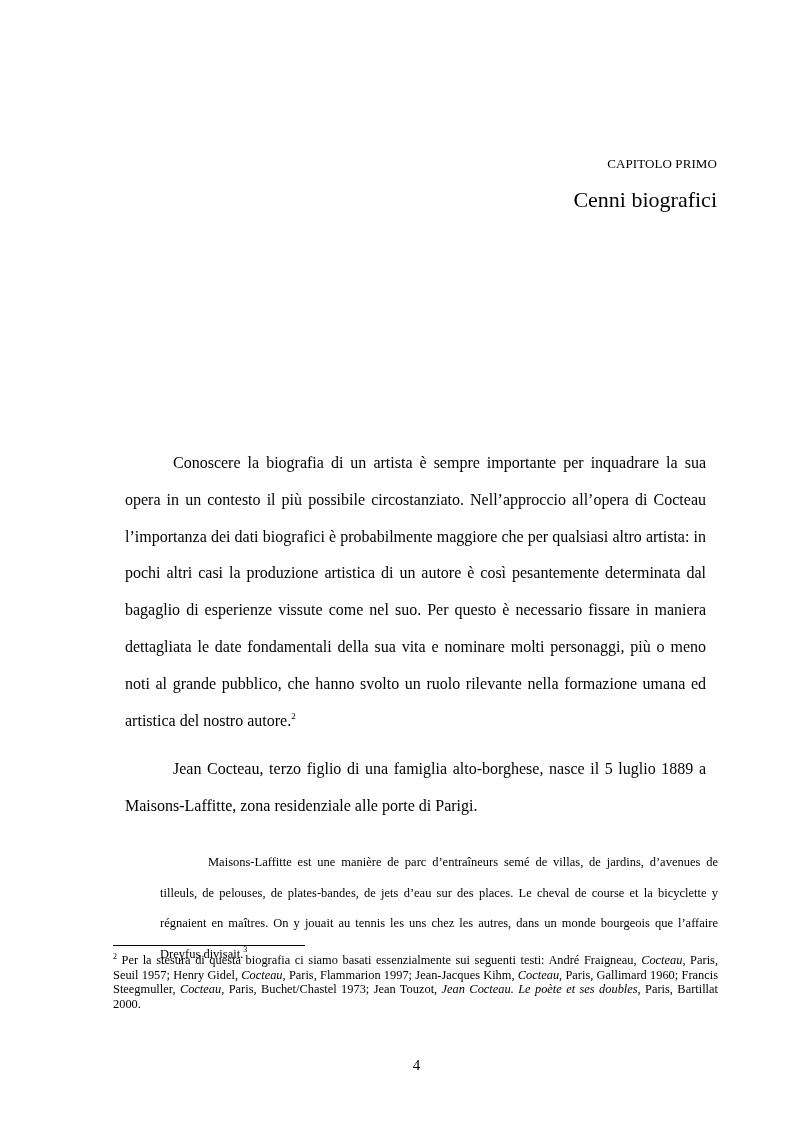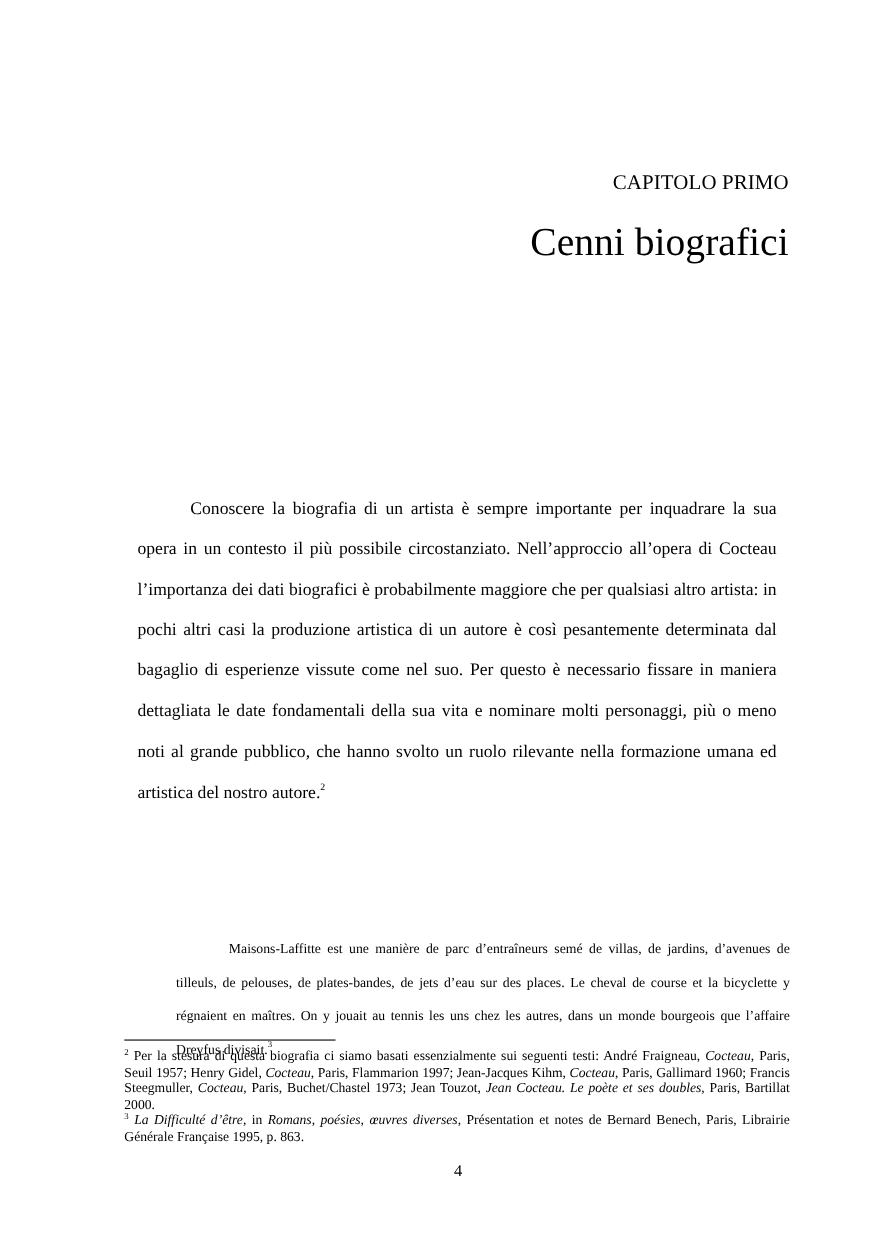--- a/index.html
+++ b/index.html
@@ -2,25 +2,25 @@
 <html><head>
 <meta charset="utf-8">
 <style>
   html, body { margin: 0; padding: 0; background: #ffffff; }
   body {
     width: 793px; height: 1123px; position: relative; overflow: hidden;
     font-family: "Liberation Serif", "DejaVu Serif", serif; color: #000;
   }
   .chapter-label {
     position: absolute; top: 156px; right: 76px;
-    font-size: 19px; letter-spacing: 0.1px;
+    font-size: 13px; letter-spacing: 0.1px;
   }
   .chapter-title {
-    position: absolute; top: 199px; right: 76px;
-    font-size: 36px;
+    position: absolute; top: 187px; right: 76px;
+    font-size: 22px;
     margin-left: 16px;
   }
   .body-text {
     position: absolute; left: 113px; width: 605px; top: 433px;
     font-size: 16px; line-height: 36.8px; text-align: justify;
   }
   .body-text p { margin: 12px; text-indent: 48px; }
   .body-text p + p { margin-top: 0; }
   sup { font-size: 9px; vertical-align: 7px; line-height: 0; }
   .quote {
@@ -46,26 +46,26 @@
   i { }
 </style>
 </head>
 <body>
 
 <div class="chapter-label">CAPITOLO PRIMO</div>
 <div class="chapter-title">Cenni biografici</div>
 
 <div class="body-text">
   <p><span>Conoscere la biografia di un artista è sempre importante per inquadrare la sua opera in un contesto il più possibile circostanziato. Nell’approccio all’opera di Cocteau l’importanza dei dati biografici è probabilmente maggiore che per qualsiasi altro artista: in pochi altri casi la produzione artistica di un autore è così pesantemente determinata dal bagaglio di esperienze vissute come nel suo. Per questo è necessario fissare in maniera dettagliata le date fondamentali della sua vita e nominare molti personaggi, più o meno noti al grande pubblico, che hanno svolto un ruolo rilevante nella formazione umana ed artistica del nostro autore.</span><sup>2</sup></p>
+  <p><span>Jean Cocteau, terzo figlio di una famiglia alto-borghese, nasce il 5 luglio 1889 a Maisons-Laffitte, zona residenziale alle porte di Parigi.</span></p>
 </div>
 
 <div class="quote">
   <p><span>Maisons-Laffitte est une manière de parc d’entraîneurs semé de villas, de jardins, d’avenues de tilleuls, de pelouses, de plates-bandes, de jets d’eau sur des places. Le cheval de course et la bicyclette y régnaient en maîtres. On y jouait au tennis les uns chez les autres, dans un monde bourgeois que l’affaire Dreyfus divisait.</span><sup>3</sup></p>
 </div>
 
 <div class="fn-rule"></div>
 
 <div class="footnotes">
   <p><sup>2</sup> <span class="fn-body">Per la stesura di questa biografia ci siamo basati essenzialmente sui seguenti testi: André Fraigneau, <i>Cocteau</i>, Paris, Seuil 1957; Henry Gidel, <i>Cocteau</i>, Paris, Flammarion 1997; Jean-Jacques Kihm, <i>Cocteau</i>, Paris, Gallimard 1960; Francis Steegmuller, <i>Cocteau</i>, Paris, Buchet/Chastel 1973; Jean Touzot, <i>Jean Cocteau. Le poète et ses doubles</i>, Paris, Bartillat 2000.</span></p>
-  <p><sup>3</sup> <span class="fn-body"><i>La Difficulté d’être</i>, in <i>Romans, poésies, œuvres diverses</i>, Présentation et notes de Bernard Benech, Paris, Librairie Générale Française 1995, p. 863.</span></p>
 </div>
 
 <div class="page-number">4</div>
 
 </body></html>

